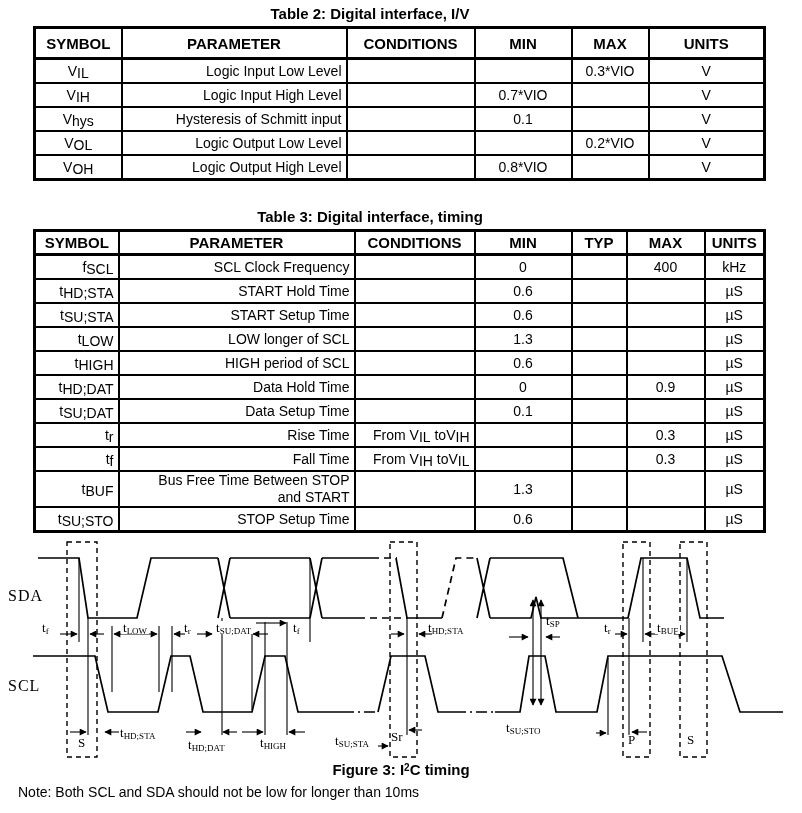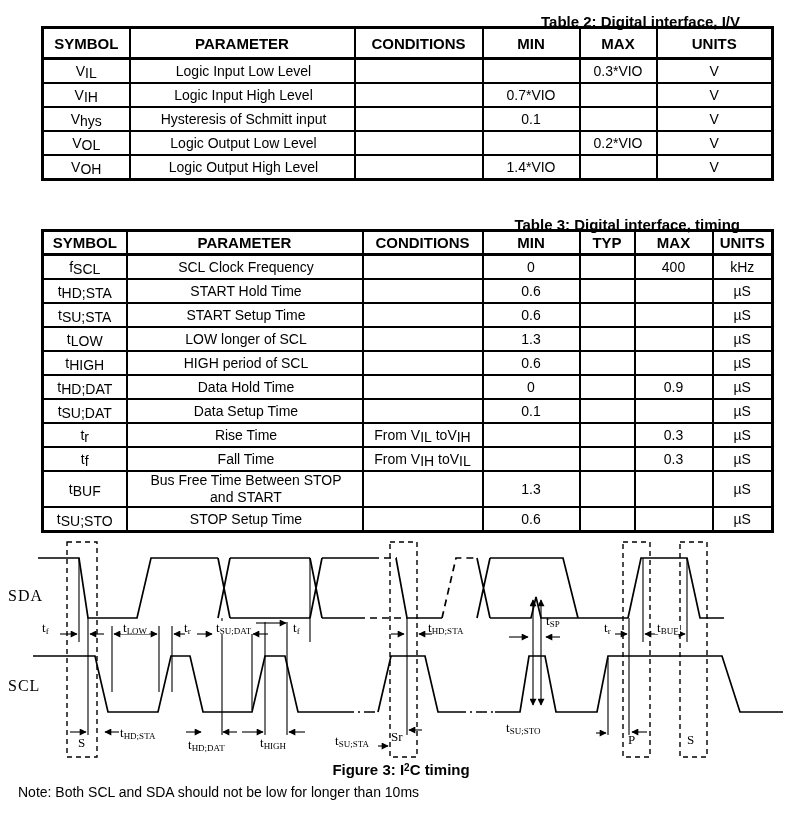--- a/index.html
+++ b/index.html
@@ -1,25 +1,25 @@
 <!DOCTYPE html>
 <html><head>
 <meta charset="utf-8">
 <style>
   html,body{margin:0;padding:0;}
   body{width:802px;height:813px;position:relative;background:#fff;color:#000;
        font-family:"Liberation Sans",sans-serif;overflow:hidden;}
-  .tbl-title{position:absolute;left:0;width:740px;text-align:right;
-       font-size:15px;font-weight:bold;white-space:nowrap;margin-top:8px;}
+  .tbl-title{position:absolute;left:0;width:740px;text-align:center;
+       font-size:15px;font-weight:bold;white-space:nowrap;}
   table.spec{position:absolute;left:33px;border-collapse:collapse;table-layout:fixed;
-       border:3px solid #000;font-size:14px;margin-left:8px;}
+       border:3px solid #000;font-size:14px;}
   table.spec th{border:2px solid #000;border-bottom:3px solid #000;
        font-size:15px;font-weight:bold;text-align:center;padding:0 2px;}
   table.spec td{border:2px solid #000;padding:0 4px;overflow:hidden;}
-  table.spec td.l{text-align:center;}
+  table.spec td.l{text-align:right;}
   table.spec td.c{text-align:center;}
   table.spec td.param{white-space:pre-line;line-height:17px;padding-left:7px;}
   #t2 th{height:28px;} #t2 td{height:22px;}
   #t3 th{height:21px;} #t3 td{height:22px;}
   sub{font-size:14px;vertical-align:-2px;line-height:0;}
   sup{font-size:10px;vertical-align:4px;line-height:0;}
   #diagram{position:absolute;left:0;top:518px;width:802px;height:262px;text-align:right;}
   #diagram svg{position:absolute;left:0;top:0;}
   .dlabel{position:absolute;font-family:"Liberation Serif",serif;font-size:13px;
        white-space:nowrap;line-height:13px;}
@@ -90,21 +90,21 @@
         <td class="l param">Logic Output Low Level</td>
         <td class="c"></td>
         <td class="c"></td>
         <td class="c">0.2*VIO</td>
         <td class="c">V</td>
       </tr>
       <tr>
         <td class="c"><span>V</span><sub>OH</sub></td>
         <td class="l param">Logic Output High Level</td>
         <td class="c"></td>
-        <td class="c">1.4*VIO</td>
+        <td class="c">0.8*VIO</td>
         <td class="c"></td>
         <td class="c">V</td>
       </tr>
     </tbody>
 </table>
 
 <div class="tbl-title" style="top:208px">Table 3: Digital interface, timing</div>
 
 <table class="spec" id="t3" style="top:229px">
   <colgroup id="t3cols">

